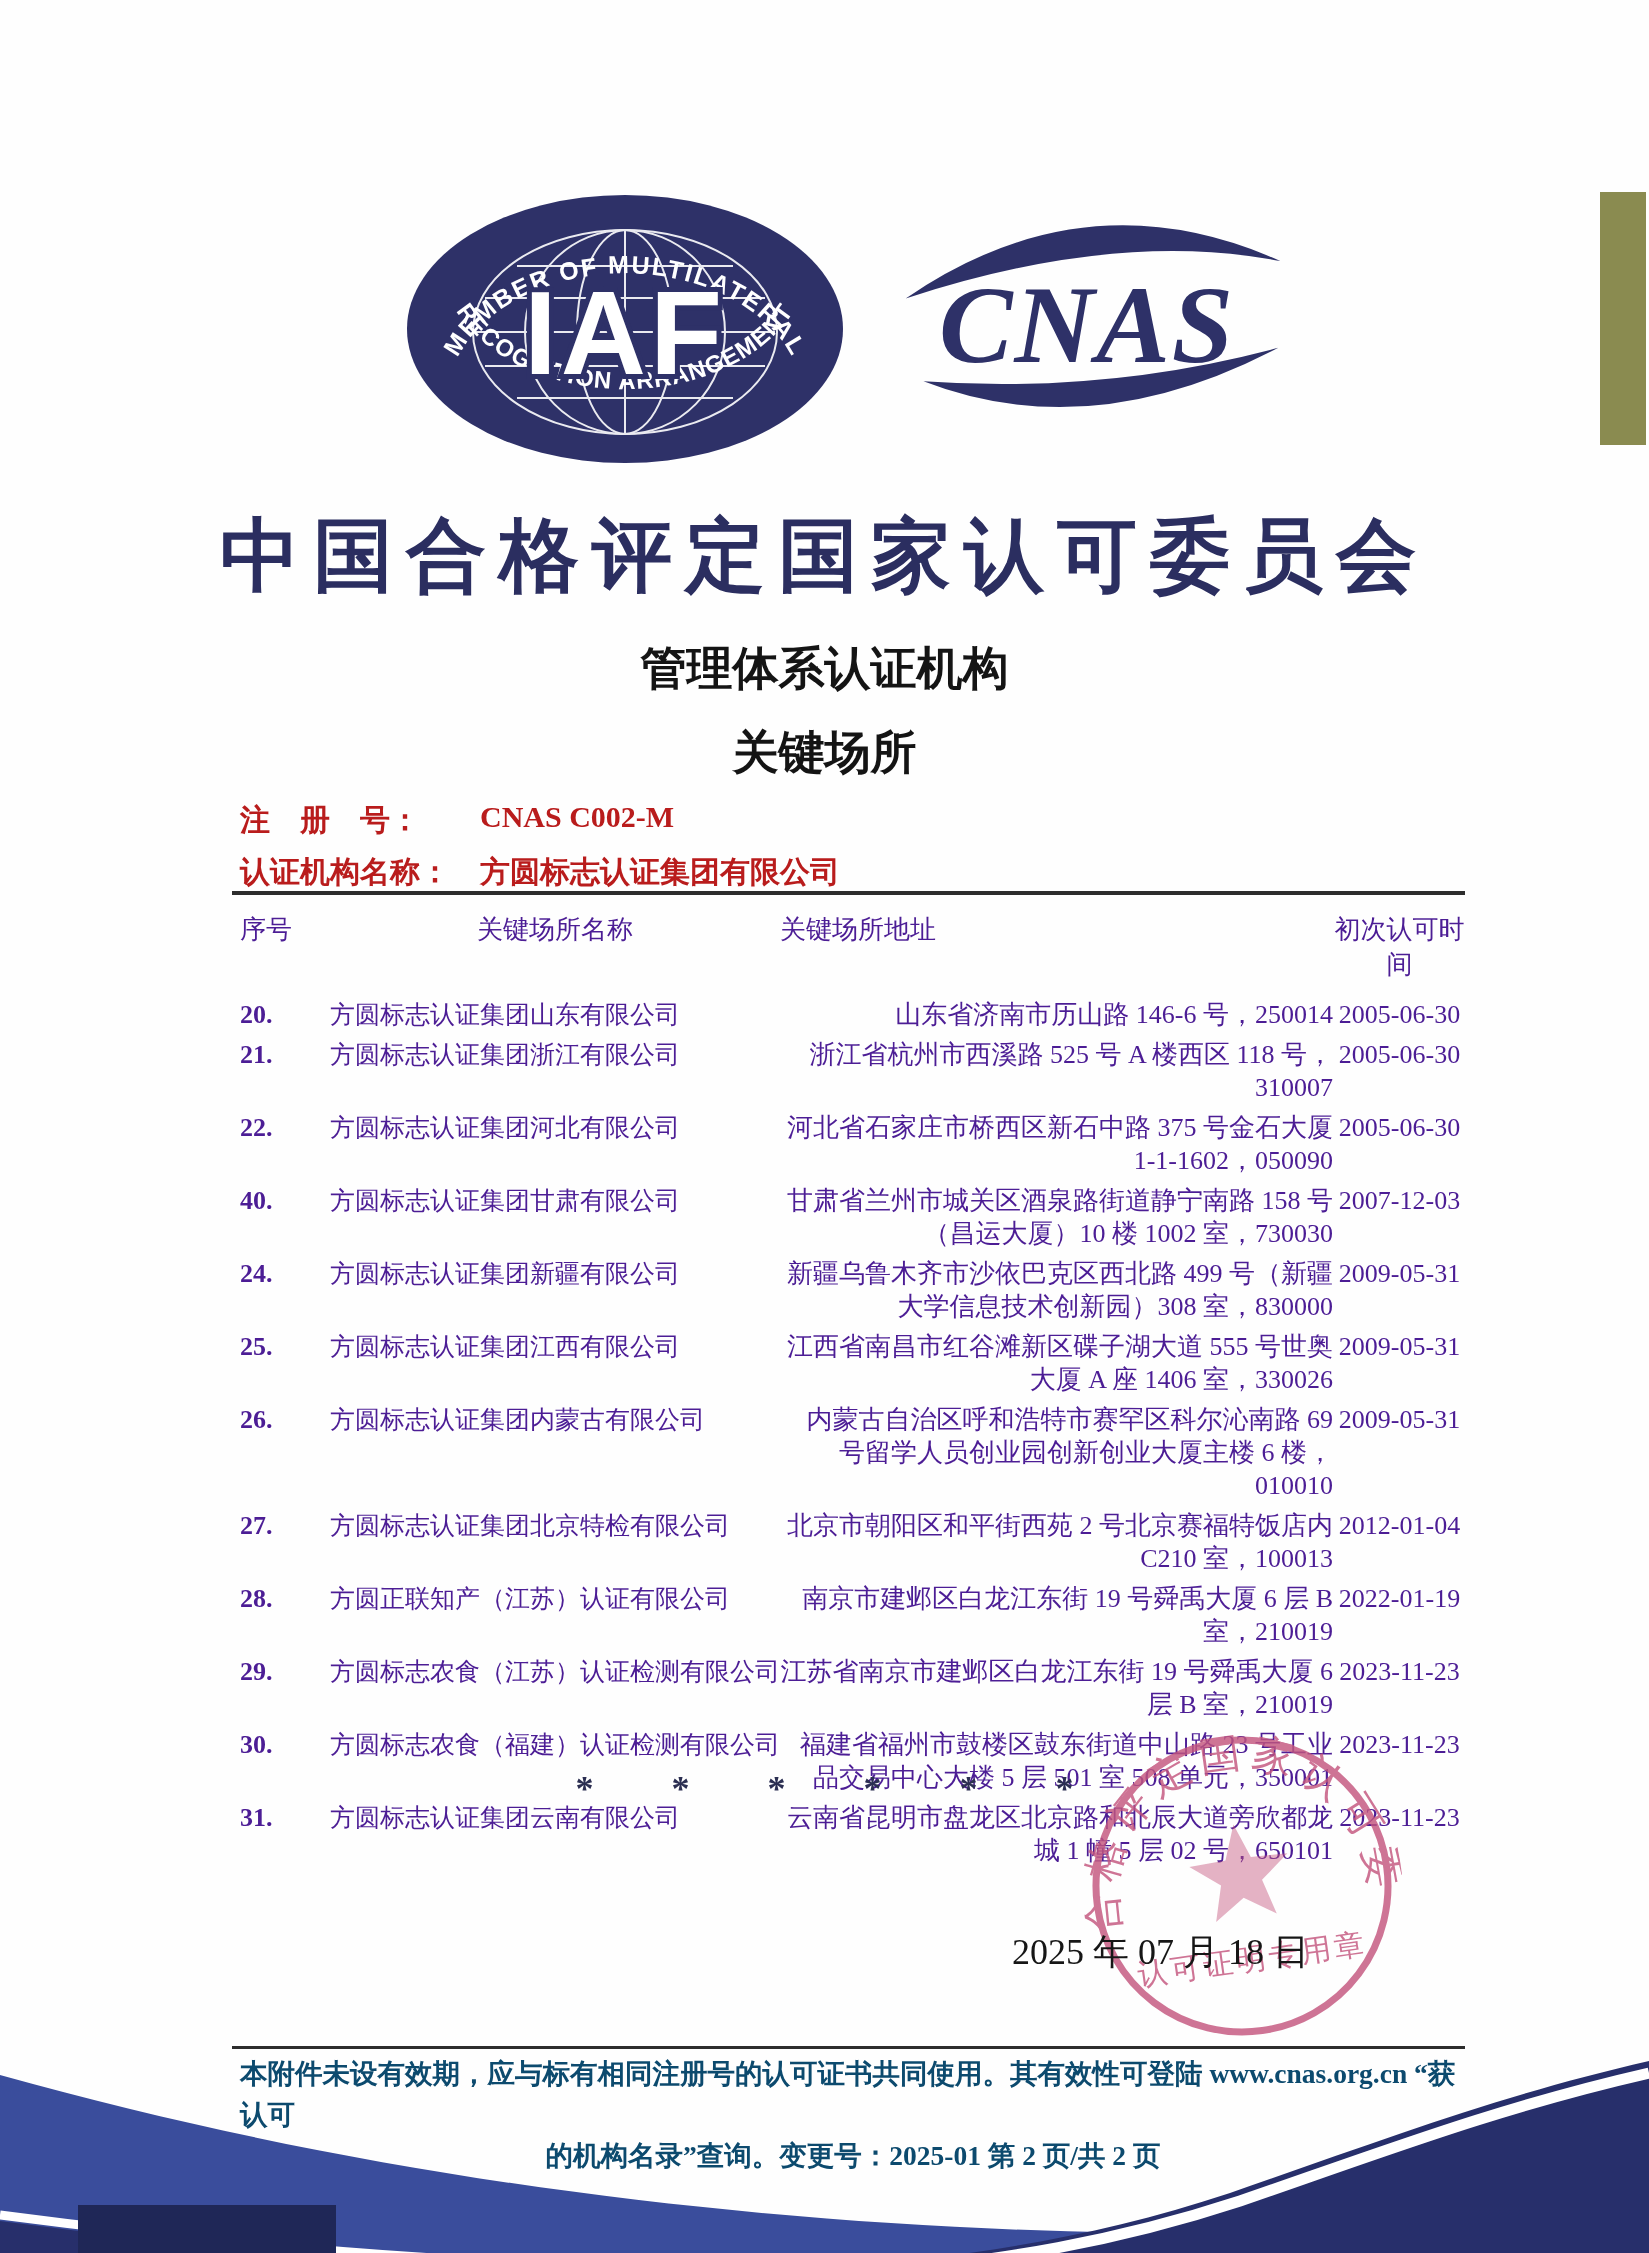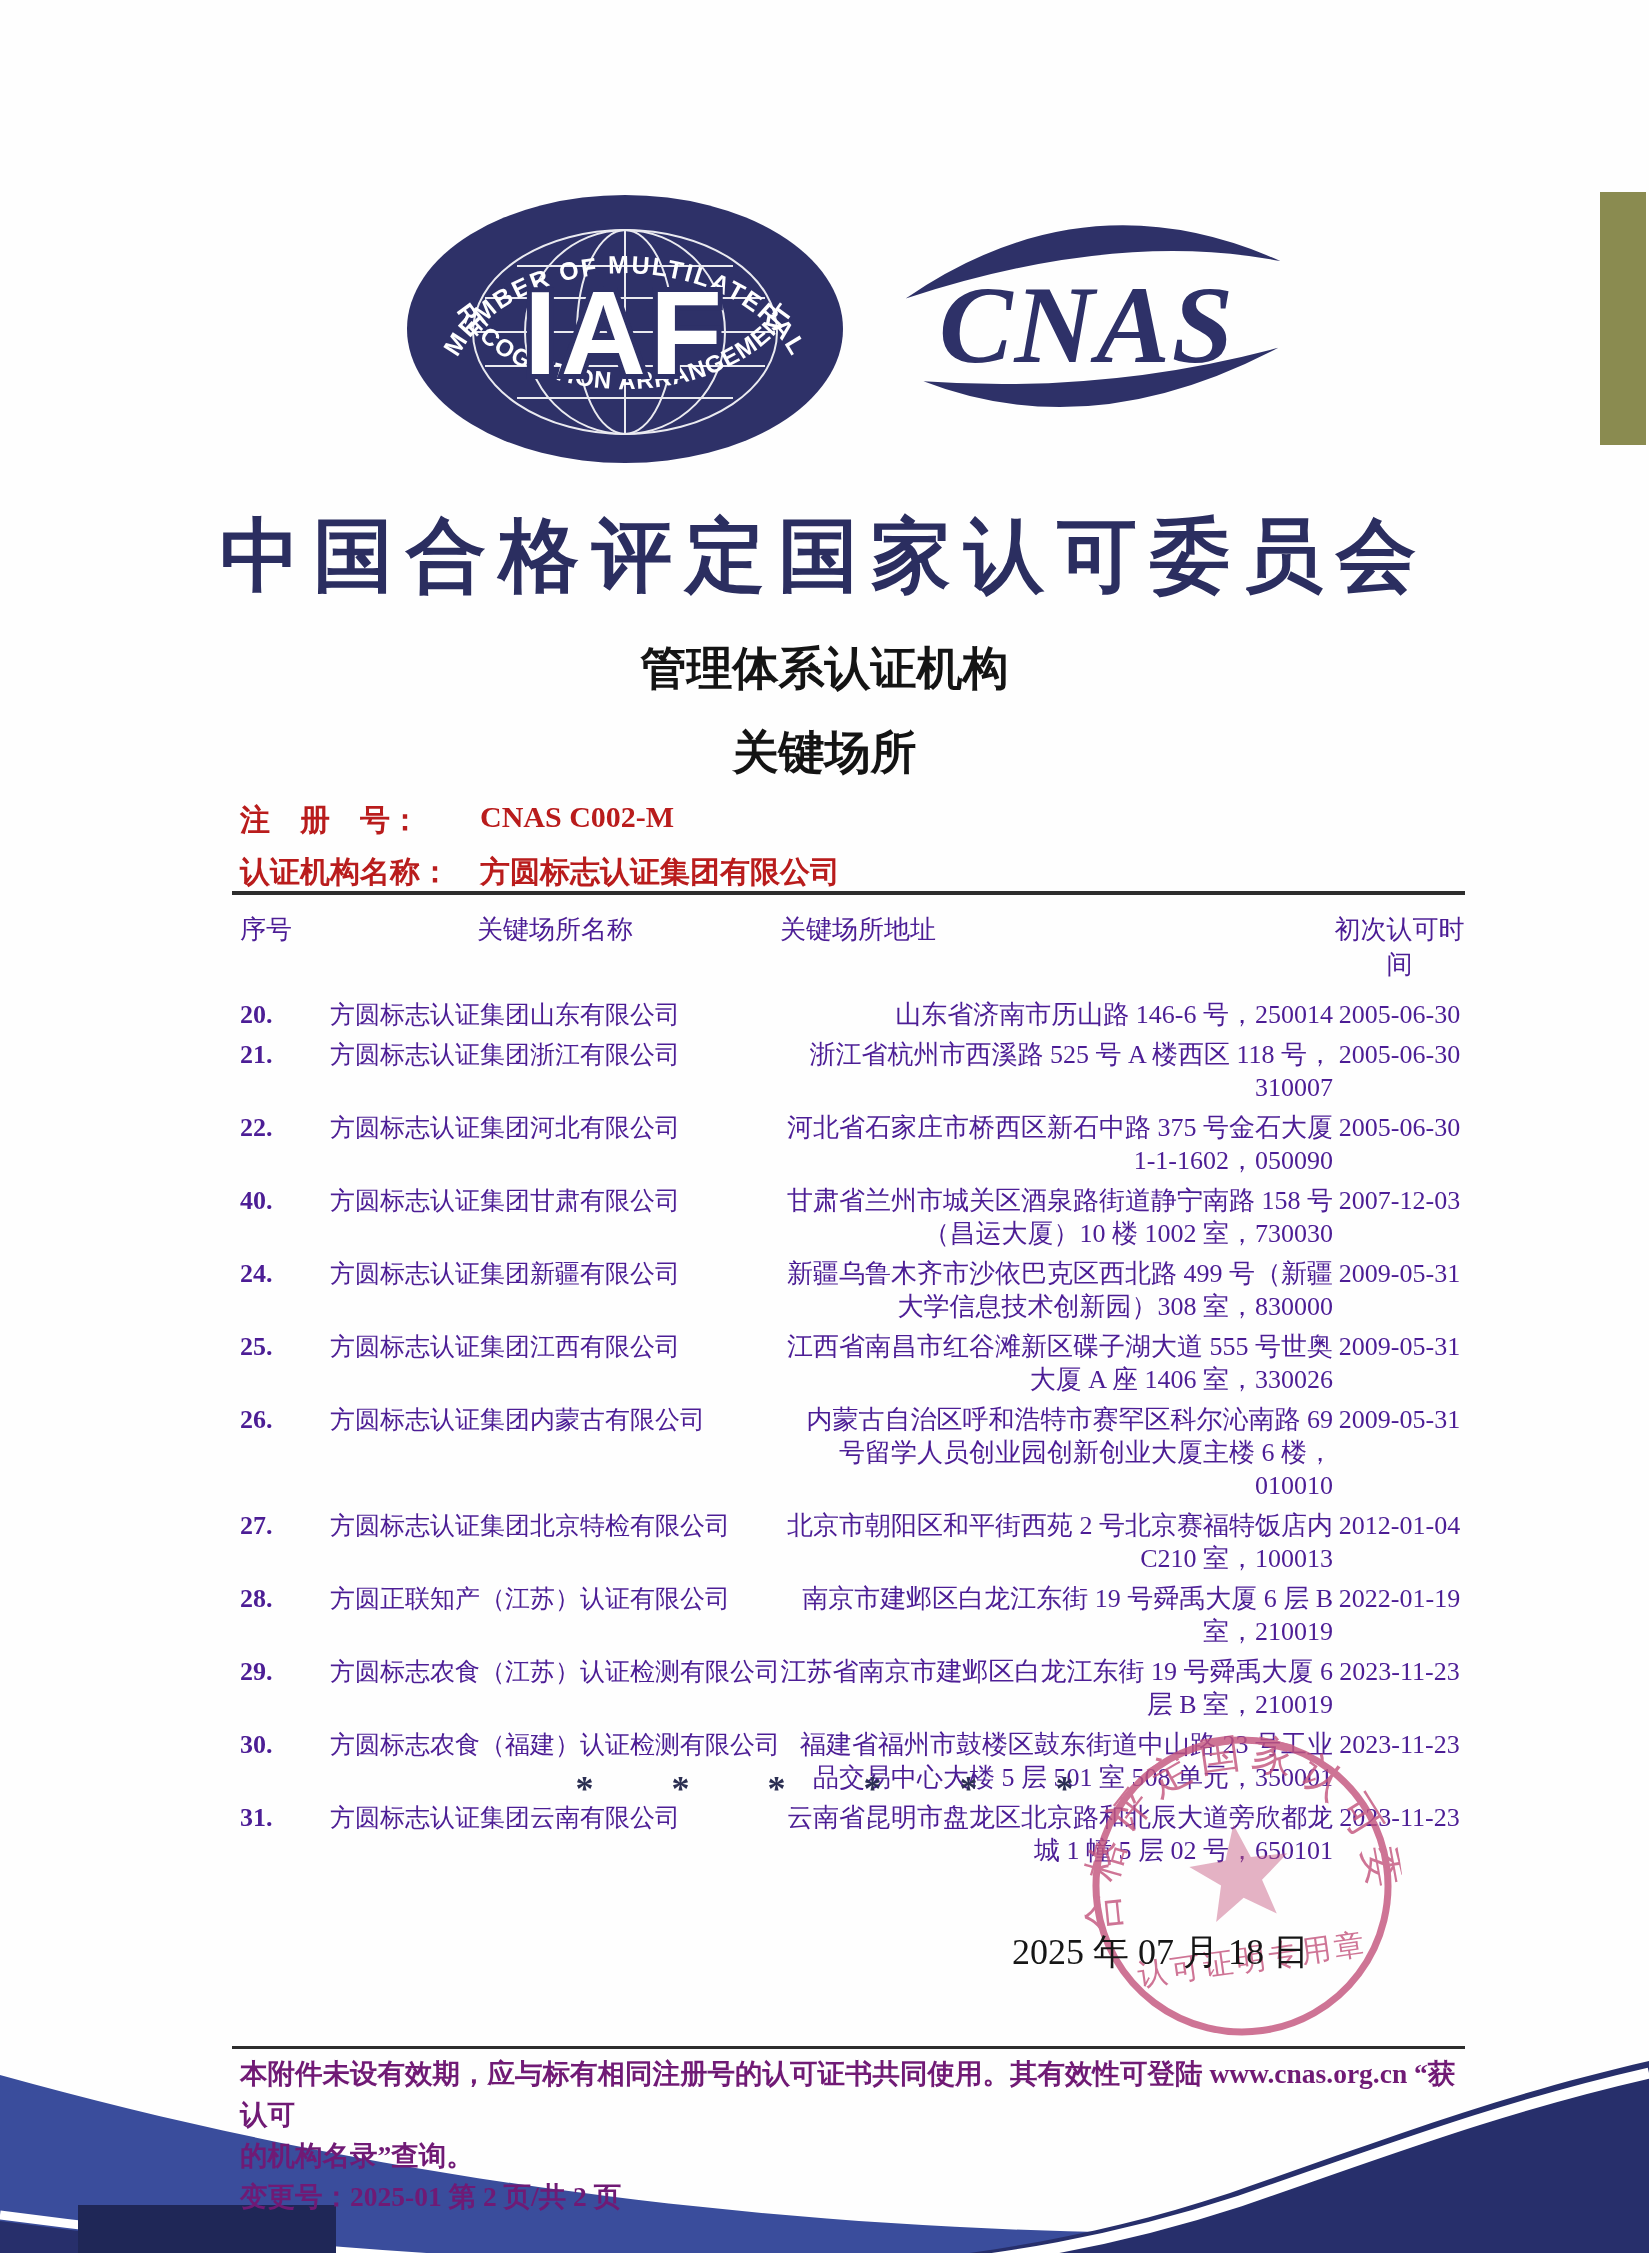--- a/index.html
+++ b/index.html
@@ -54,23 +54,23 @@
   }
   
   .stamp{left:1082px;top:1726px;width:320px;height:320px;transform:rotate(-8deg);z-index:2;}
   .date-line{
     left:1012px;top:1928px;font-size:36px;color:#161616;z-index:3;white-space:nowrap;
     font-weight:500;
   }
   
   .footer-note{
     left:240px;top:2053px;width:1226px;z-index:5;
-    font-size:27.5px;font-weight:bold;color:#701a75;line-height:41px;
-  }
-  .footer-line2{display:flex;justify-content:center;flex-direction:column;}
+    font-size:27.5px;font-weight:bold;color:#0c4a6e;line-height:41px;
+  }
+  .footer-line2{display:flex;justify-content:center;}
   .waves{left:0;bottom:0;width:1649px;height:210px;z-index:1;}
 </style>
 </head>
 <body>
 
 <div class="page">
 
   <div class="abs olive-strip"></div>
 
   <svg class="abs iaf-logo" viewBox="0 0 440 270">

